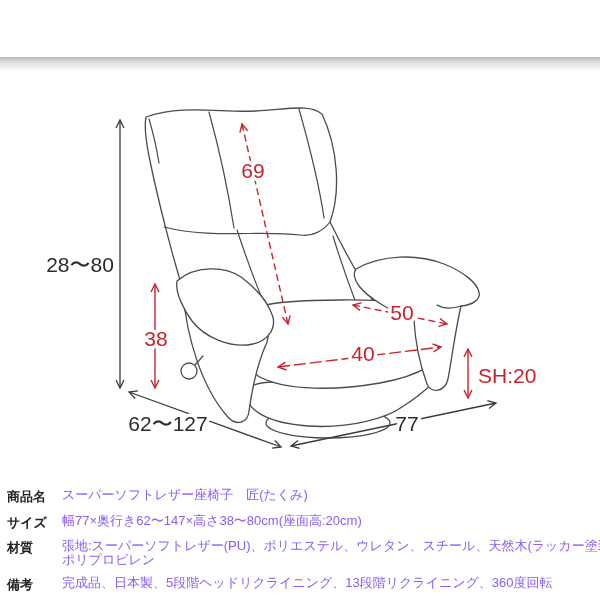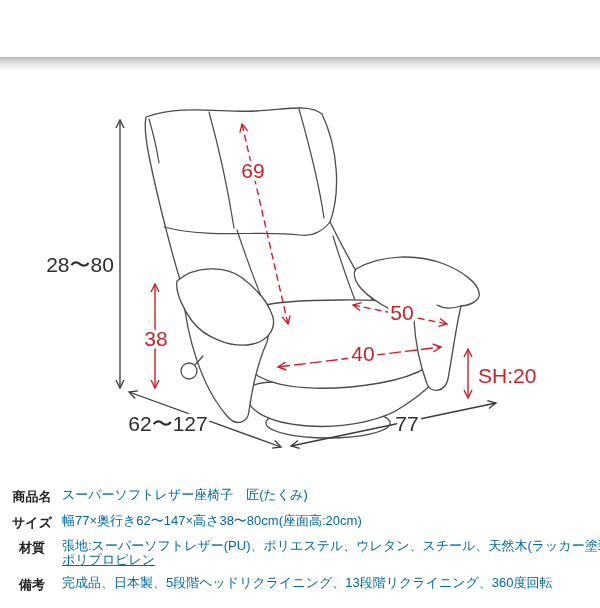--- a/index.html
+++ b/index.html
@@ -31,27 +31,27 @@
     paint-order:stroke; stroke:#ffffff; stroke-width:7px; stroke-linejoin:round;
   }
   .dim-black { fill:#2d2d2d; }
   .dim-red   { fill:var(--accent,#c8232c); }
   .anchor-start { text-anchor:start; }
 
   
   .spec-row { position:absolute; left:7px; width:586px; }
   .spec-label {
     position:absolute; left:0; top:0; width:50px;
-    font-size:13px; font-weight:bold; color:#222; white-space:nowrap;text-align:center;
+    font-size:13px; font-weight:bold; color:#222; white-space:nowrap;
   }
   .spec-value {
     position:absolute; left:55px; top:0; width:531px;
-    font-size:13px; color:#0369a1; line-height:14px; white-space:nowrap;
+    font-size:13px; color:#8b5cf6; line-height:14px; white-space:nowrap;
   }
-  .spec-value .line2 { display:block; white-space:nowrap;text-decoration:underline; }
+  .spec-value .line2 { display:block; white-space:nowrap; }
 </style>
 </head>
 <body>
 
 <div class="page">
 
   <div class="divider"></div>
 
   <svg class="diagram-svg" width="600" height="475" viewBox="0 0 600 475">
     <defs>

